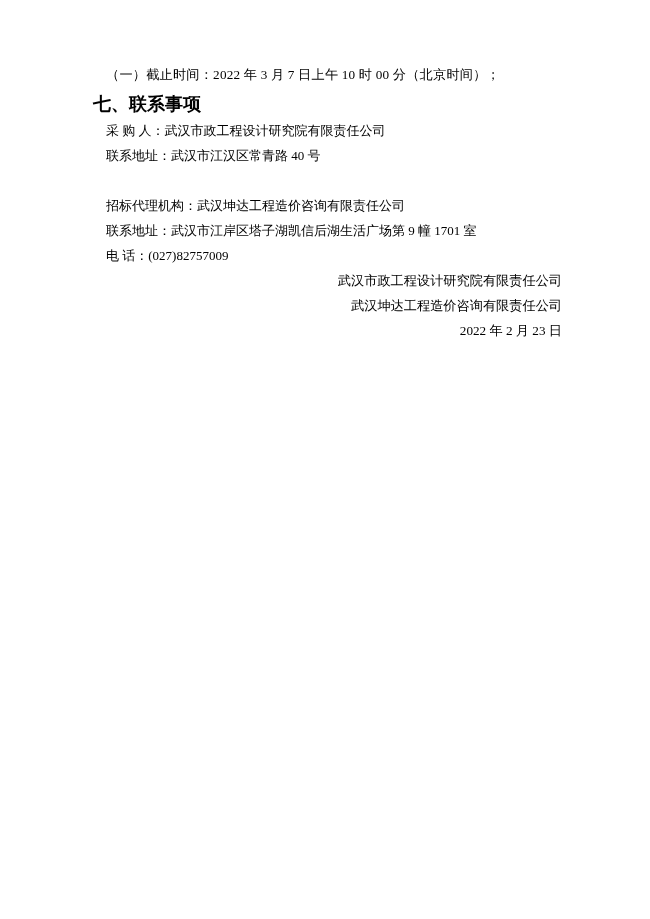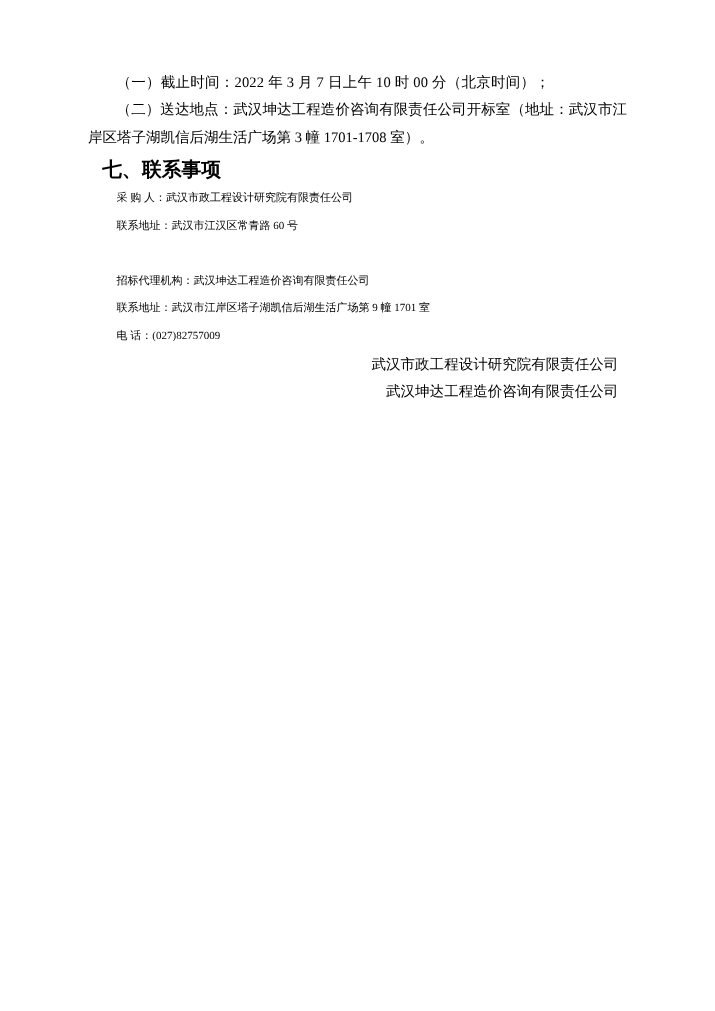--- a/index.html
+++ b/index.html
@@ -35,21 +35,21 @@
     padding-left: 13px;
     white-space: nowrap;
   }
   .justify-block {
     font-size: 13.2px;
     line-height: 25px;
     text-indent: 26px;
     text-align: justify;
   }
   .contact-row {
-    font-size: 10px;
+    font-size: 13px;
     line-height: 25px;
     white-space: nowrap;
     padding-left: 26px;
   }
   .lbl {
     display: inline-block;
   }
   .gap-block {
     height: 25px;
   }
@@ -62,41 +62,41 @@
   }
   .spacer-top { height: 4px; }
 </style>
 </head>
 <body>
 
 <div class="page">
 
   <div class="line indent1">（一）截止时间：2022 年 3 月 7 日上午 10 时 00 分（北京时间）；</div>
 
-  <div class="justify-block">（二）送达地点：武汉坤达工程造价咨询有限责任公司开标室（地址：武汉市江岸区塔子湖凯信后湖生活广场第 3 幢 1701-1708 室）。</div>
 
   <div class="spacer-top"></div>
 
   <div class="heading">七、联系事项</div>
 
   <div class="contact-row">
     <span class="lbl">采 购 人：</span><span>武汉市政工程设计研究院有限责任公司</span>
   </div>
   <div class="contact-row">
-    <span class="lbl">联系地址：</span><span>武汉市江汉区常青路 60 号</span>
+    <span class="lbl">联系地址：</span><span>武汉市江汉区常青路 40 号</span>
   </div>
 
   <div class="gap-block"></div>
 
   <div class="contact-row">
     <span class="lbl">招标代理机构：</span><span>武汉坤达工程造价咨询有限责任公司</span>
   </div>
   <div class="contact-row">
     <span class="lbl">联系地址：</span><span>武汉市江岸区塔子湖凯信后湖生活广场第 9 幢 1701 室</span>
   </div>
   <div class="contact-row">
     <span class="lbl">电    话：</span><span>(027)82757009</span>
   </div>
 
   <div class="right-line">武汉市政工程设计研究院有限责任公司</div>
   <div class="right-line">武汉坤达工程造价咨询有限责任公司</div>
+  <div class="right-line">2022 年 2 月 23 日</div>
 
 </div>
 
 </body></html>

